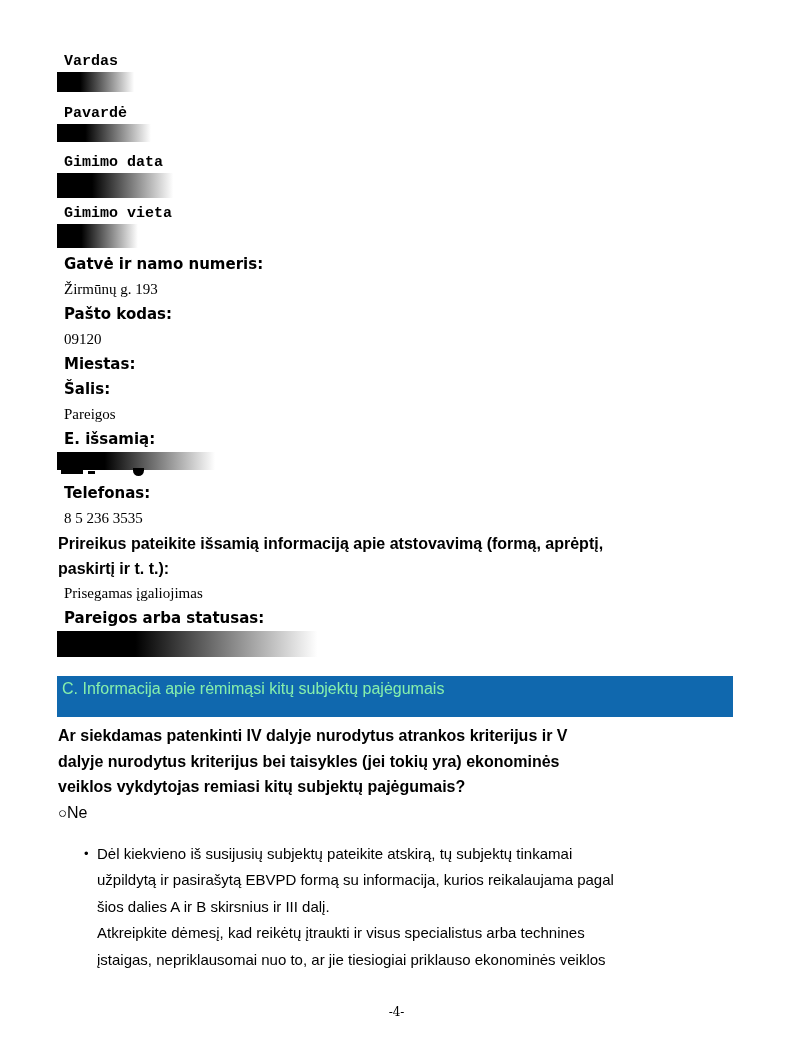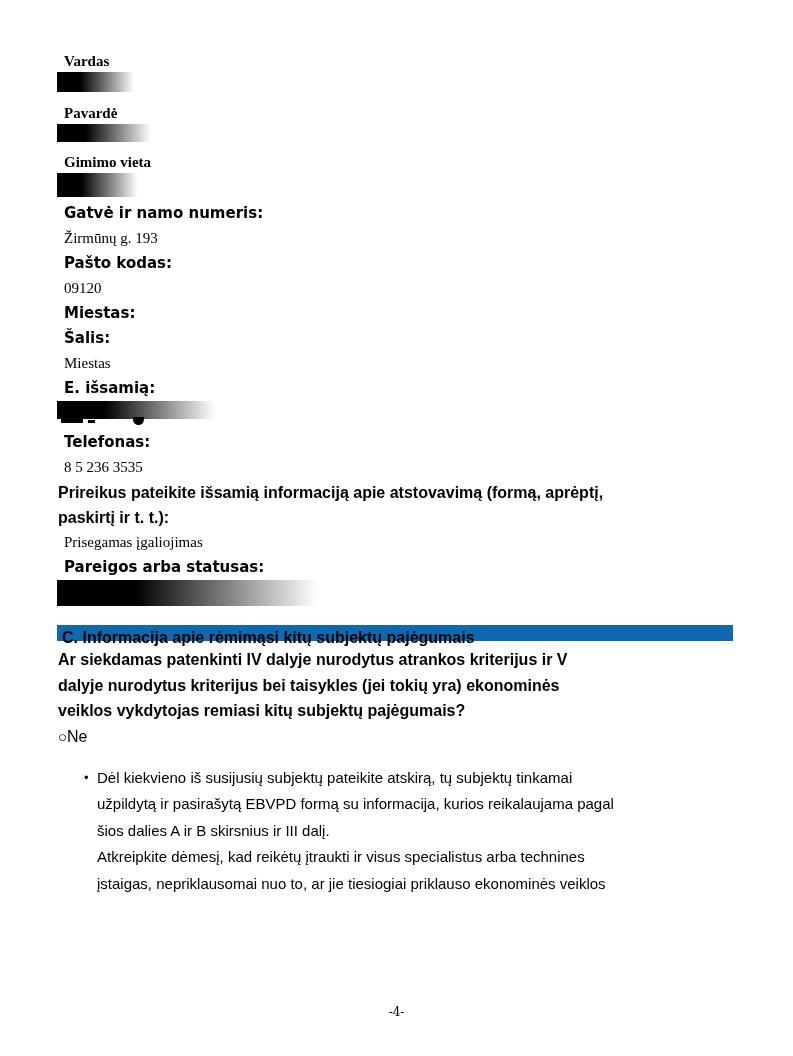--- a/index.html
+++ b/index.html
@@ -13,21 +13,21 @@
   }
   .content {
     position: absolute;
     left: 57px;
     top: 52px;
     width: 676px;
   }
 
   
   .flabel {
-    font-family: Liberation Serif, serif;
+    font-family: Liberation Mono, monospace;
     font-weight: bold;
     font-size: 15px;
     line-height: 19px;
     padding-left: 7px;
     margin-bottom: 1px;
   }
 
   
   .redact {
     background: linear-gradient(to right, #000000 0%, #000000 28%, #ffffff 93%);
@@ -60,25 +60,25 @@
     font-family: "Liberation Sans", sans-serif;
     font-weight: bold;
     font-size: 16px;
     line-height: 25px;
     white-space: pre-line;
     padding-left: 1px;
   }
 
   .section-header {
     margin-top: 19px;
-    height: 16px;
+    height: 41px;
     background: #1068ae;
-    color: #000000;
-    font-family: "Liberation Sans", sans-serif;
-    font-weight: bold;
+    color: #86efac;
+    font-family: "Liberation Sans", sans-serif;
+    font-weight: normal;
     font-size: 16px;
     line-height: 25px;
     padding-left: 5px;
   }
 
   .question { margin-top: 6px; line-height: 25.5px; }
 
   .option {
     font-family: "Liberation Sans", sans-serif;
     font-size: 16px;
@@ -126,32 +126,36 @@
 
     <div>
       <div class="flabel">Vardas</div>
       <div class="redact bar-vardas"></div>
     </div>
     <div>
       <div class="flabel">Pavardė</div>
       <div class="redact bar-pavarde"></div>
     </div>
     <div>
+      <div class="flabel">Gimimo data</div>
+      <div class="redact bar-gimdata"></div>
+    </div>
+    <div>
       <div class="flabel">Gimimo vieta</div>
       <div class="redact bar-gimvieta"></div>
     </div>
 
     <div>
       <div class="kvline lab">Gatvė ir namo numeris:</div>
       <div class="kvline val">Žirmūnų g. 193</div>
       <div class="kvline lab">Pašto kodas:</div>
       <div class="kvline val">09120</div>
       <div class="kvline lab">Miestas:</div>
       <div class="kvline lab">Šalis:</div>
-      <div class="kvline val">Miestas</div>
+      <div class="kvline val">Pareigos</div>
     </div>
 
     <div>
       <div class="kvline lab">E. išsamią:</div>
       <div class="redact bar-email"></div>
       <div class="remnant">
           <i class="m1"></i>
           <i class="m2"></i>
           <i class="m3"></i>
         </div>

